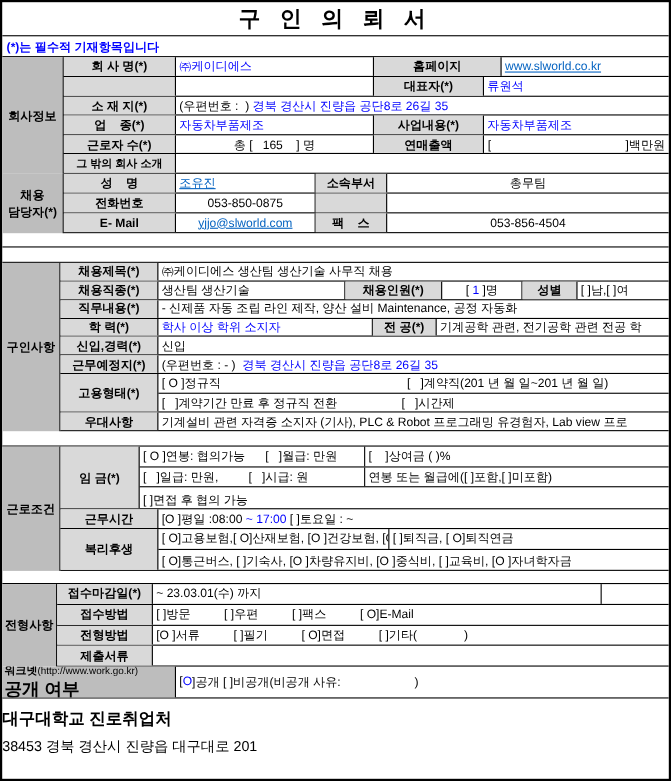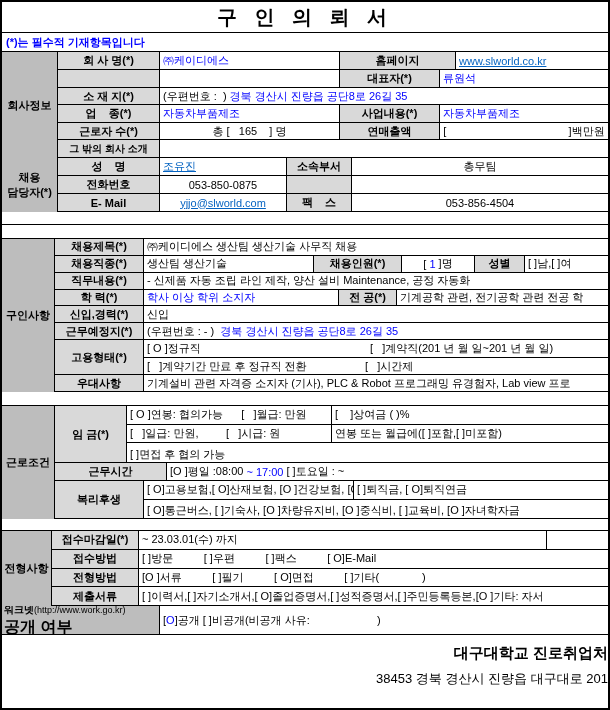--- a/index.html
+++ b/index.html
@@ -19,21 +19,21 @@
   .cell.last{border-right:none;flex:1 1 auto;}
   .lab{background:#D9D9D9;font-weight:bold;justify-content:center;padding:0 1px;}
   .tc{justify-content:center;}
   .blue{color:#0000FF;}
   .link{color:#0563C1;text-decoration:underline;}
   .spacer{height:13px;border-bottom:1px solid #000;box-sizing:border-box;}
   .gap{box-sizing:border-box;}
   .wn-label{background:#BDBDBD;border-right:1px solid #000;box-sizing:border-box;display:flex;flex-direction:column;justify-content:center;padding:1px 2px;overflow:hidden;white-space:pre;flex:0 0 auto;}
   .wn-label .l1{font-weight:bold;font-size:10px;}
   .wn-label .l2{font-weight:bold;font-size:16px;}
-  .footer{text-align:right;padding-top:9px;}
+  .footer{text-align:left;padding-top:9px;}
   .footer .org{font-size:15px;font-weight:bold;margin-bottom:7px;}
   .footer .addr{font-size:13px;margin-bottom:7px;}
   .footer .tel{font-size:13px;}
 </style>
 </head>
 <body>
 
 <div class="sheet">
 
   <div class="title-row">구 인 의 뢰 서</div>
@@ -171,21 +171,21 @@
           <div class="trow" style="height:19px">
             <div class="cell" style="width:205px">[   ]일급: 만원,         [   ]시급: 원</div>
             <div class="cell last">연봉 또는 월급에([ ]포함,[ ]미포함)</div>
           </div>
           <div class="trow" style="height:19px">
             <div class="cell last">[ ]면접 후 협의 가능</div>
           </div>
         </div>
       </div>
       <div class="trow" style="height:19px">
-        <div class="cell lab" style="width:112px">근무시간</div>
+        <div class="cell lab" style="width:89px">근무시간</div>
         <div class="cell last"><span>[O ]평일 :08:00 </span><span class="blue">~ 17:00</span><span> [ ]토요일 : ~</span></div>
       </div>
       <div class="group" style="height:38px;border-bottom:1px solid #000">
         <div class="cell lab" style="width:89px;border-right:1px solid #000">복리후생</div>
         <div class="gcol">
           <div class="trow" style="height:19px">
             <div class="cell" style="width:210px">[ O]고용보험,[ O]산재보험, [O ]건강보험, [O</div>
             <div class="cell last">[ ]퇴직금, [ O]퇴직연금</div>
           </div>
           <div class="trow" style="height:19px">
@@ -209,21 +209,20 @@
       <div class="trow" style="height:19px">
         <div class="cell lab" style="width:87px">접수방법</div>
         <div class="cell last">[ ]방문          [ ]우편          [ ]팩스          [ O]E-Mail</div>
       </div>
       <div class="trow" style="height:19px">
         <div class="cell lab" style="width:87px">전형방법</div>
         <div class="cell last">[O ]서류          [ ]필기          [ O]면접          [ ]기타(              )</div>
       </div>
       <div class="trow" style="height:19px">
         <div class="cell lab" style="width:87px">제출서류</div>
-        <div class="cell last">[ ]이력서,[ ]자기소개서,[ O]졸업증명서,[ ]성적증명서,[ ]주민등록등본,[O ]기타: 자서</div>
       </div>
     </div>
   </div>
 
   <div class="trow" style="height:29px">
     <div class="wn-label" style="width:158px">
       <div class="l1"><span>워크넷</span><span style="font-weight:normal;font-size:9px">(http://www.work.go.kr)</span></div>
       <div class="l2">공개 여부</div>
     </div>
     <div class="cell last"><span>[</span><span class="blue">O</span><span>]공개 [ ]비공개(비공개 사유:                      )</span></div>

